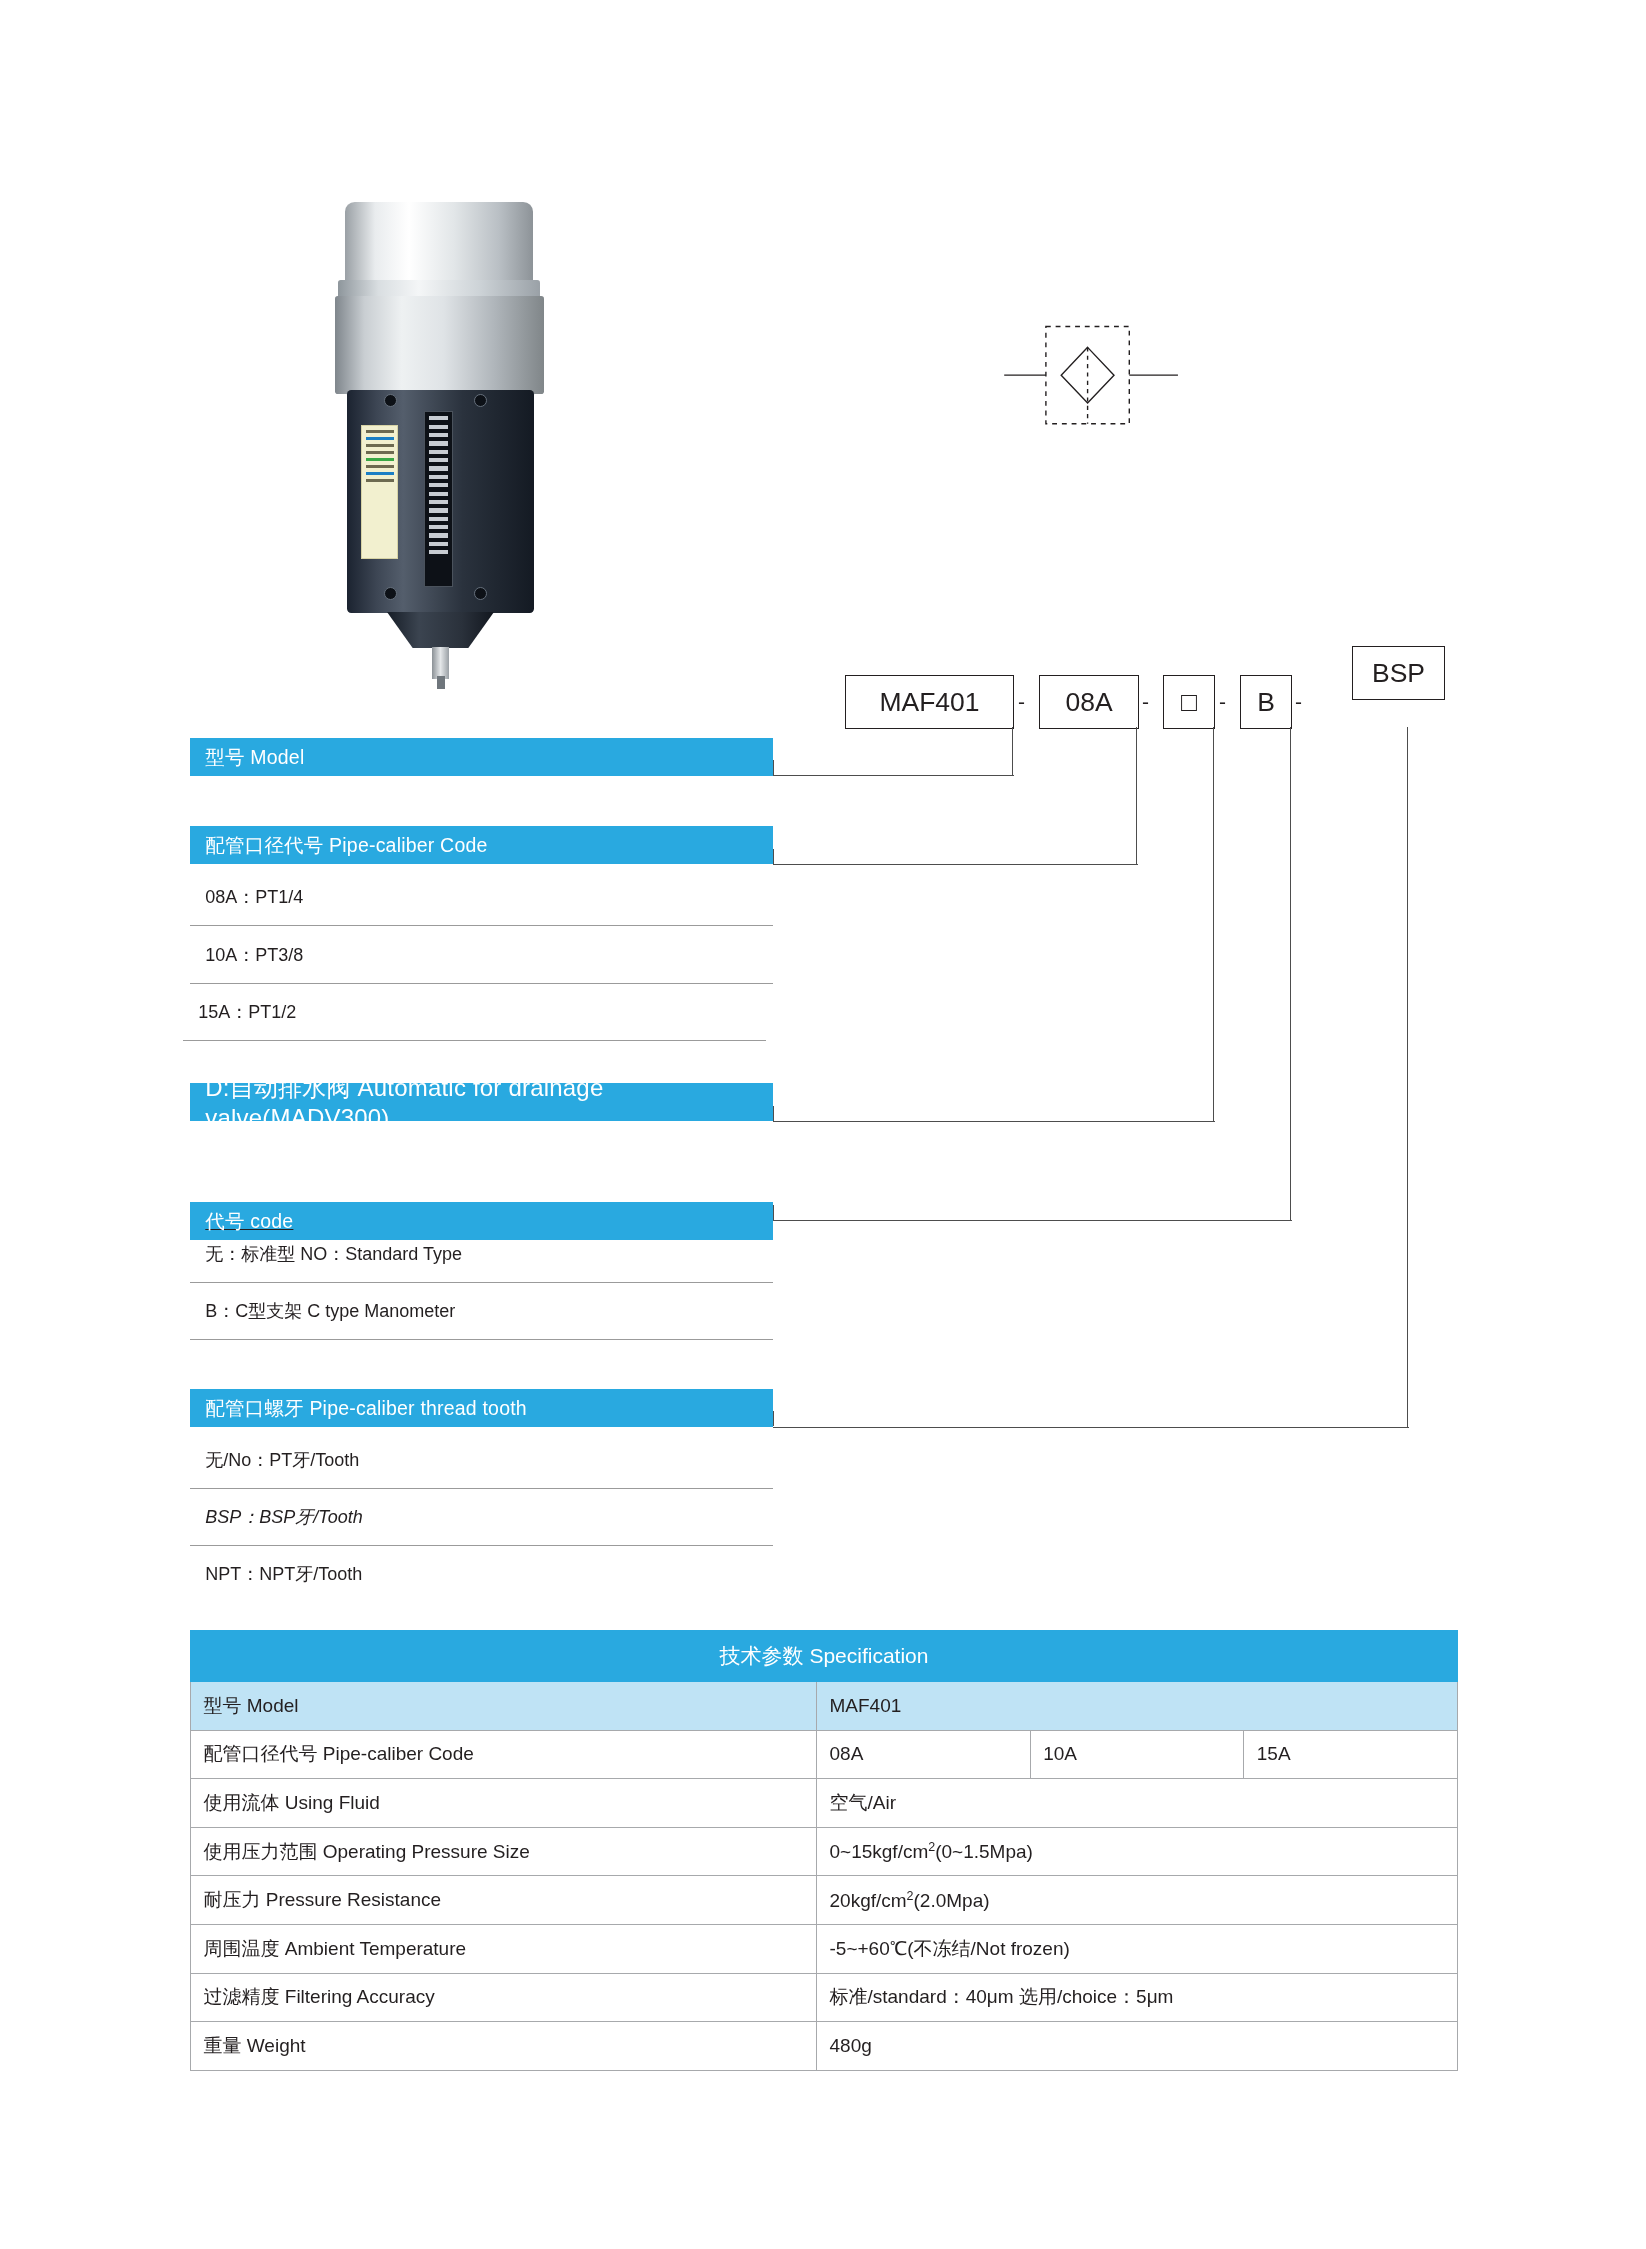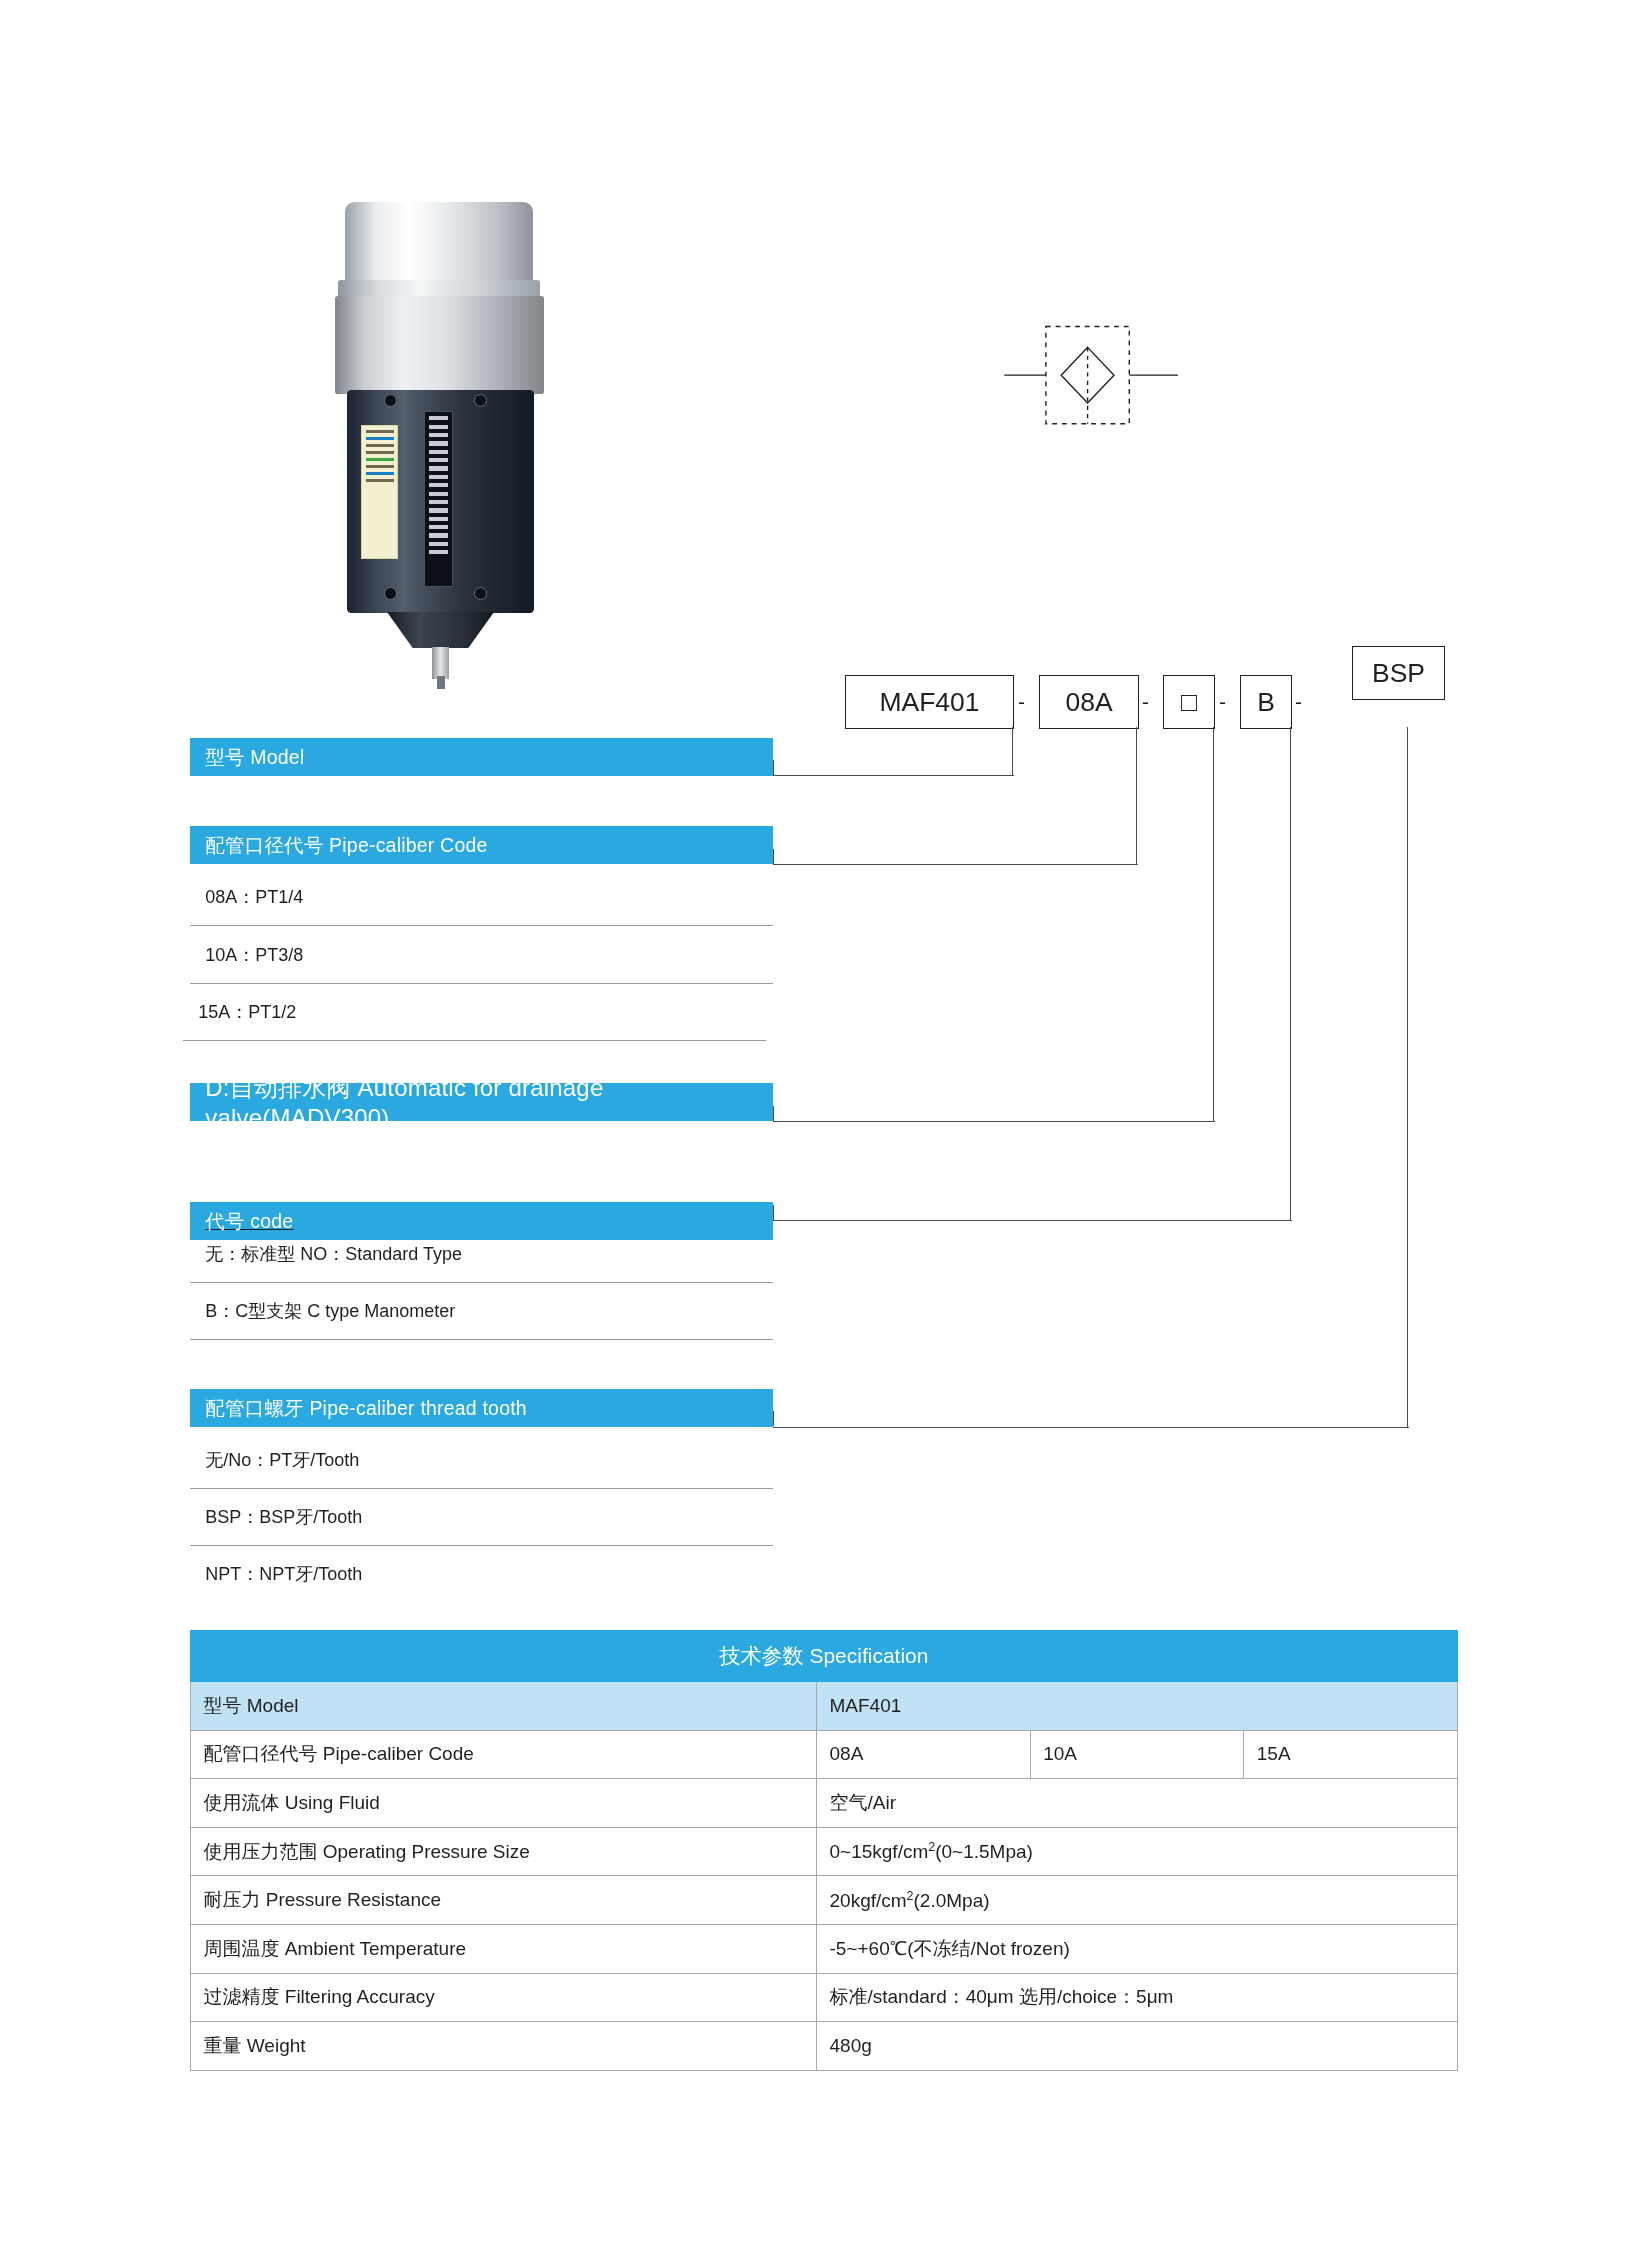--- a/index.html
+++ b/index.html
@@ -192,21 +192,21 @@
     <span>B：C型支架  C type Manometer</span>
   </div>
 
   <div class="bluebar" style="left:190px;top:1389px;width:583px;">
     <span>配管口螺牙 Pipe-caliber thread tooth</span>
   </div>
 
   <div class="urow" style="left:190px;top:1432px;width:583px;">
     <span>无/No：PT牙/Tooth</span>
   </div>
-  <div class="urow" style="left:190px;top:1489px;width:583px;">
+  <div class="urow" style="left:190px;top:1489px;width:583px;font-style:italic;">
     <span>BSP：BSP牙/Tooth</span>
   </div>
   <div class="urow" style="left:190px;top:1546px;width:583px;border-bottom:none;">
     <span>NPT：NPT牙/Tooth</span>
   </div>
 
   <table class="spec">
     <tbody>
         <tr>
       <th class="title" colspan="4">技术参数 Specification</th>

